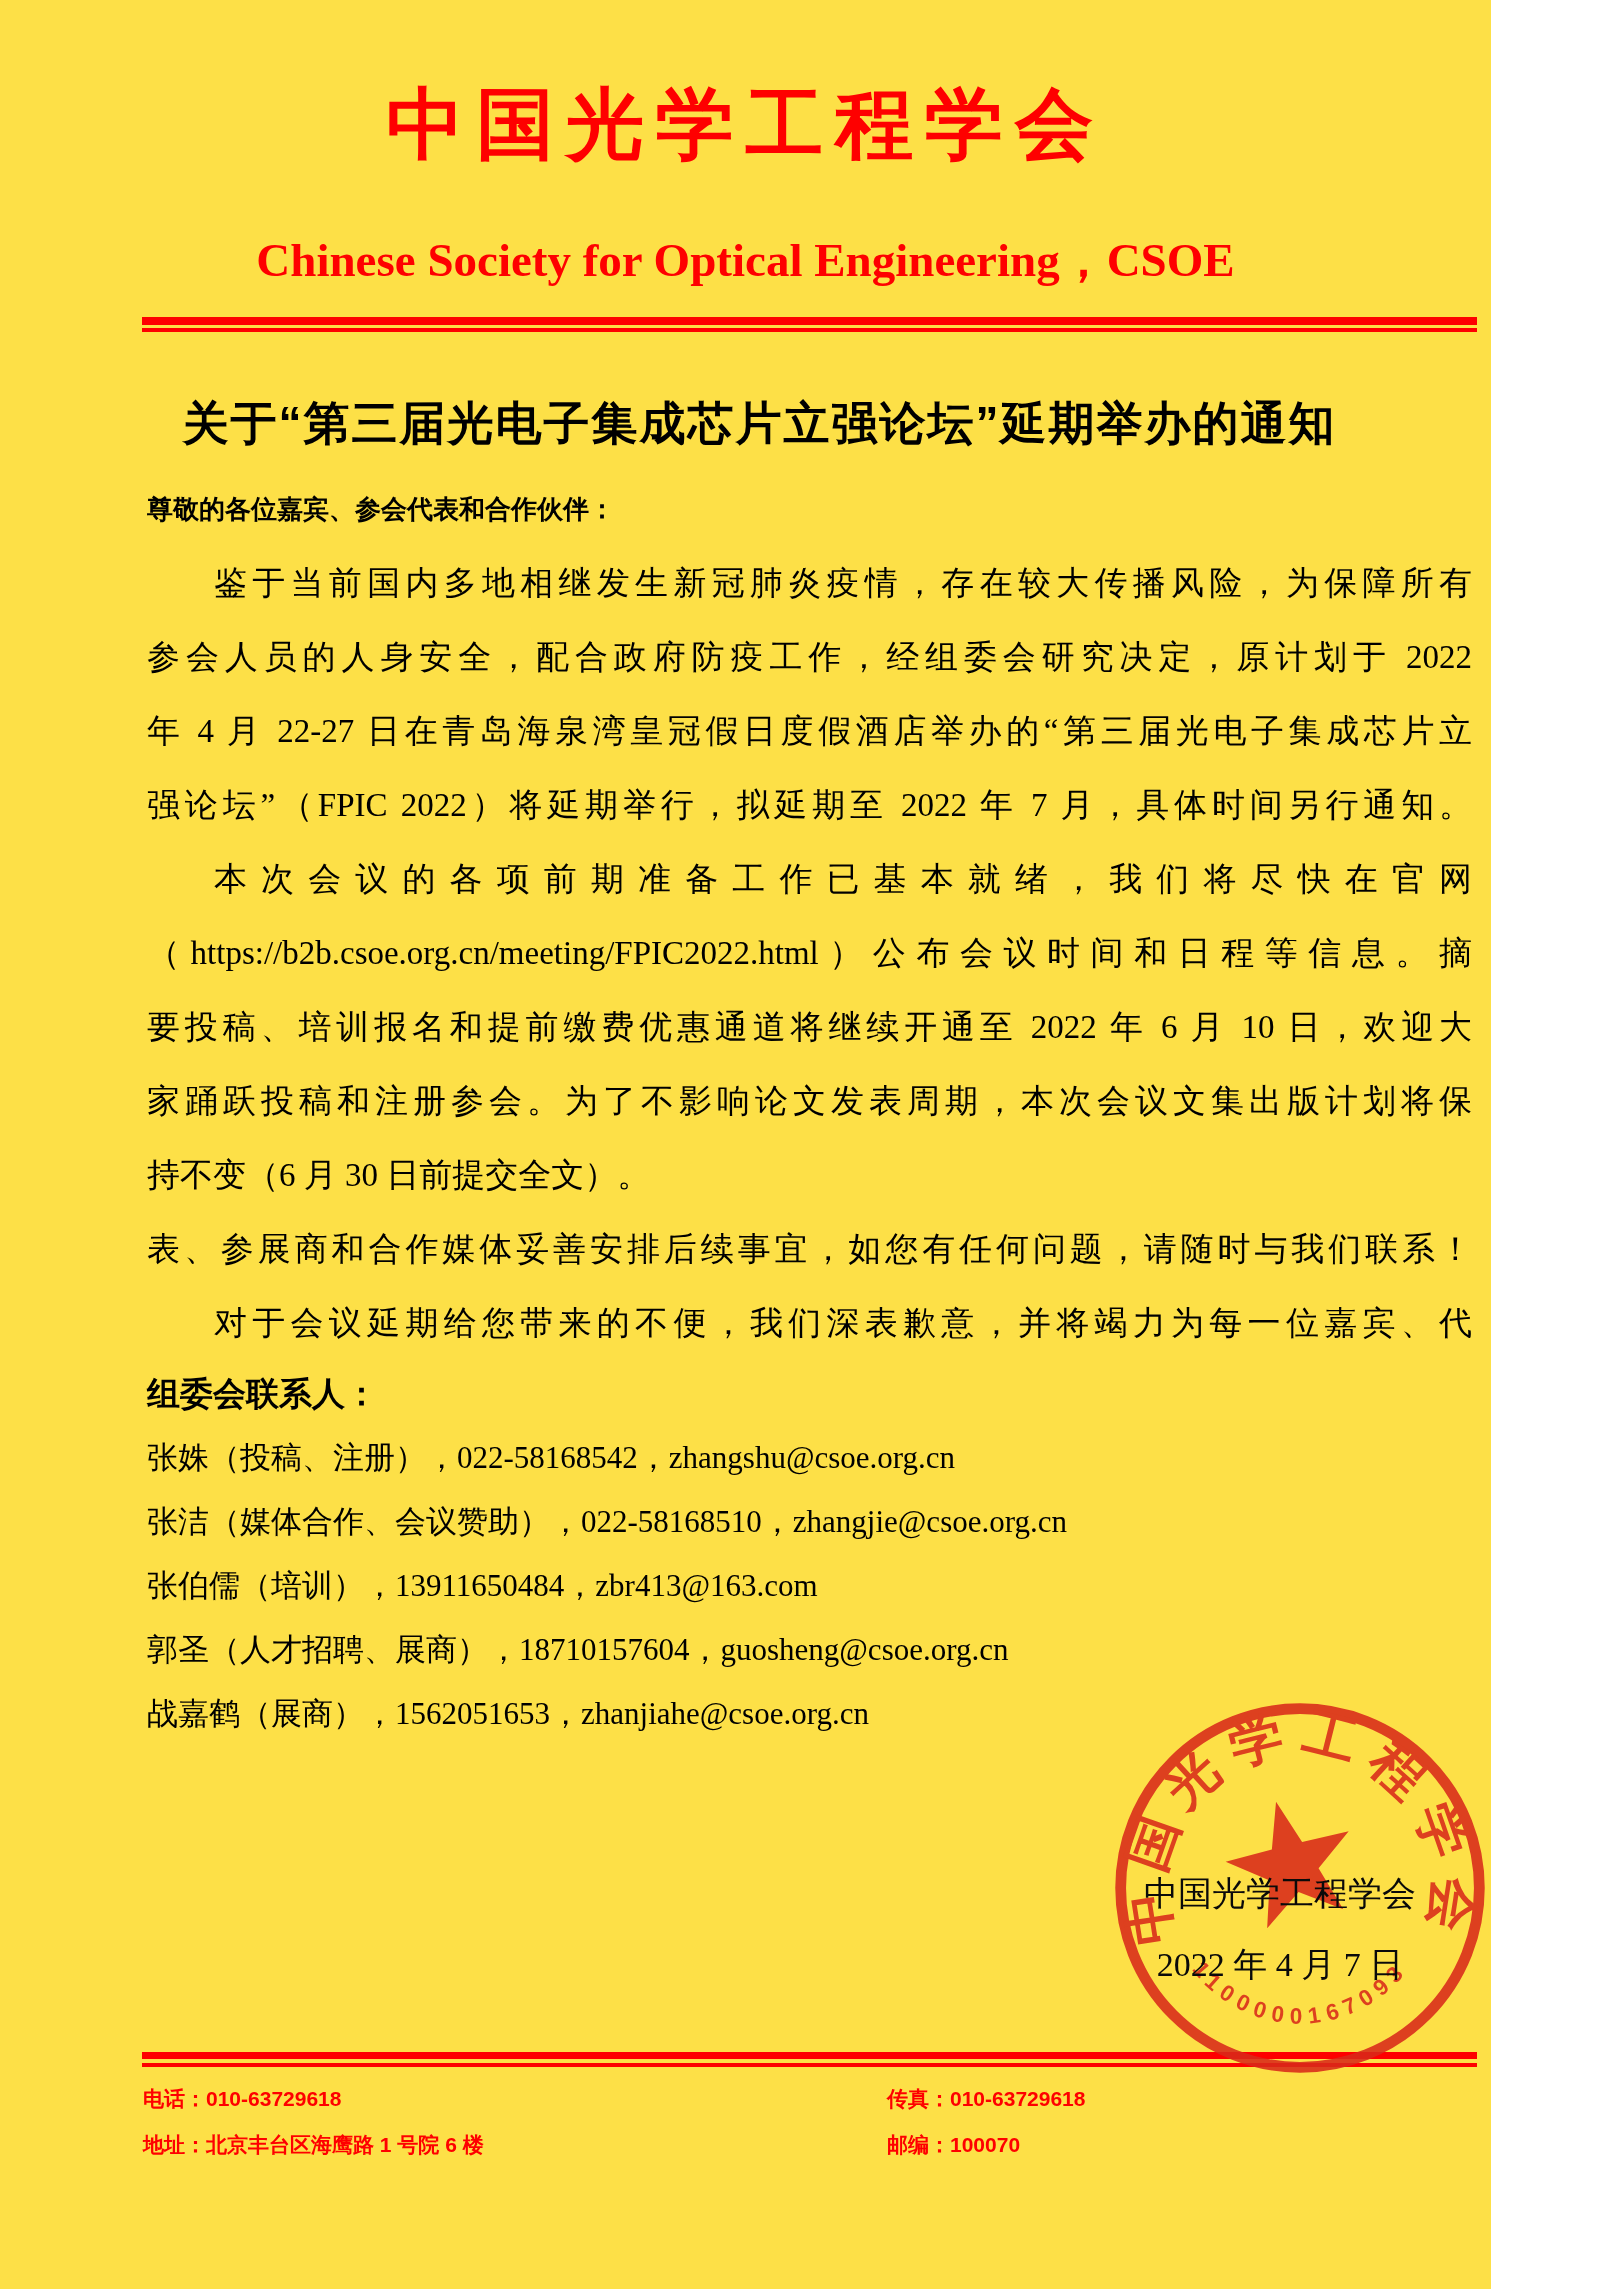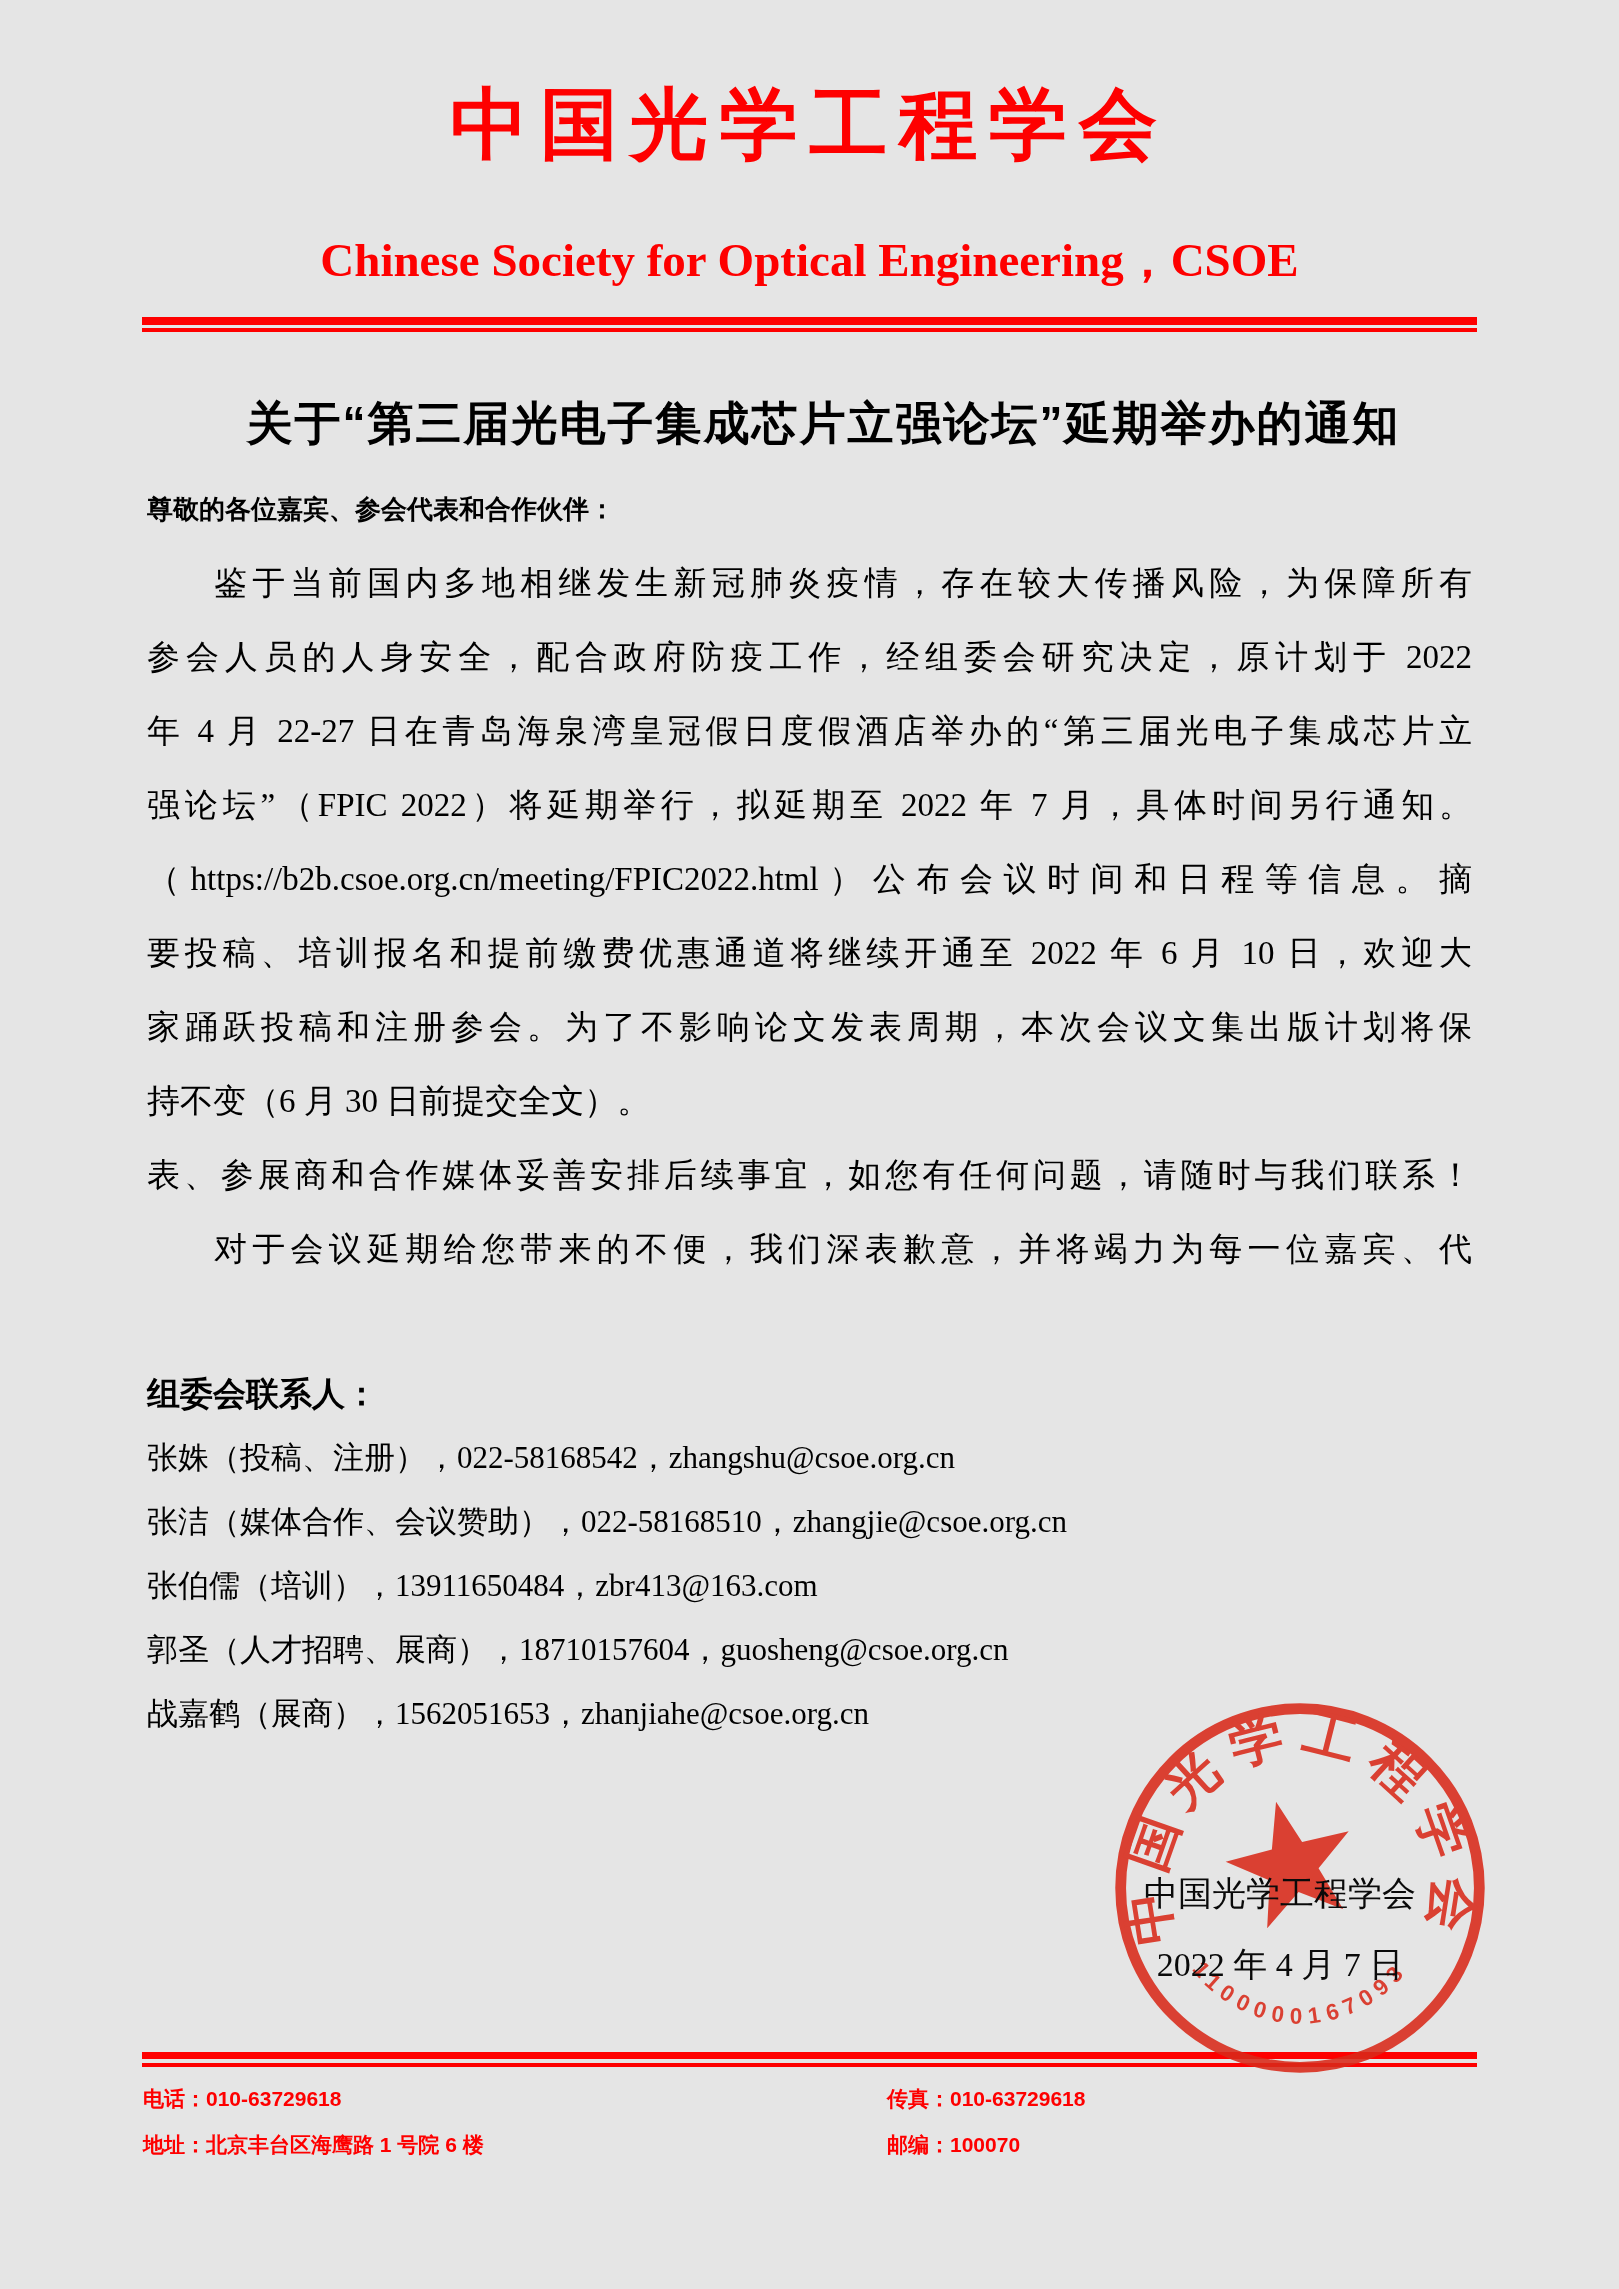--- a/index.html
+++ b/index.html
@@ -1,17 +1,17 @@
 <!DOCTYPE html>
 <html><head>
 <meta charset="utf-8">
 <style>
   html,body{margin:0;padding:0;background:#fff;}
   .page{
-    position:relative;width:1619px;height:2290px;background:#e5e5e5;overflow:hidden;
+    position:relative;width:1491px;height:2290px;background:#fde047;overflow:hidden;
     font-family:"Liberation Serif","DejaVu Serif",serif;color:#000;
   }
   .sans{font-family:"Liberation Sans","DejaVu Sans",sans-serif;}
   .serif{font-family:Liberation Serif, serif;}
 
   .org-cn{
     position:absolute;top:82px;left:0;right:0;text-align:center;
     font-size:78px;font-weight:bold;letter-spacing:11.8px;color:#fe0000;line-height:1.1;
   }
   .org-en{
@@ -70,20 +70,21 @@
   <div class="notice-title sans">关于“第三届光电子集成芯片立强论坛”延期举办的通知</div>
 
   <div class="body-block">
     <div class="bl greet">尊敬的各位嘉宾、参会代表和合作伙伴：</div>
 
     <div class="bl jl ind">鉴于当前国内多地相继发生新冠肺炎疫情，存在较大传播风险，为保障所有</div>
     <div class="bl jl">参会人员的人身安全，配合政府防疫工作，经组委会研究决定，原计划于 2022</div>
     <div class="bl jl">年 4 月 22-27 日在青岛海泉湾皇冠假日度假酒店举办的“第三届光电子集成芯片立</div>
     <div class="bl jl">强论坛”（FPIC 2022）将延期举行，拟延期至 2022 年 7 月，具体时间另行通知。</div>
 
+    <div class="bl jl ind">本次会议的各项前期准备工作已基本就绪，我们将尽快在官网</div>
     <div class="bl jl">（https://b2b.csoe.org.cn/meeting/FPIC2022.html）公布会议时间和日程等信息。摘</div>
     <div class="bl jl">要投稿、培训报名和提前缴费优惠通道将继续开通至 2022 年 6 月 10 日，欢迎大</div>
     <div class="bl jl">家踊跃投稿和注册参会。为了不影响论文发表周期，本次会议文集出版计划将保</div>
     <div class="bl">持不变（6 月 30 日前提交全文）。</div>
 
     <div class="bl jl">表、参展商和合作媒体妥善安排后续事宜，如您有任何问题，请随时与我们联系！</div>
     <div class="bl jl ind">对于会议延期给您带来的不便，我们深表歉意，并将竭力为每一位嘉宾、代</div>
   </div>
 
   <div class="contacts-block">

